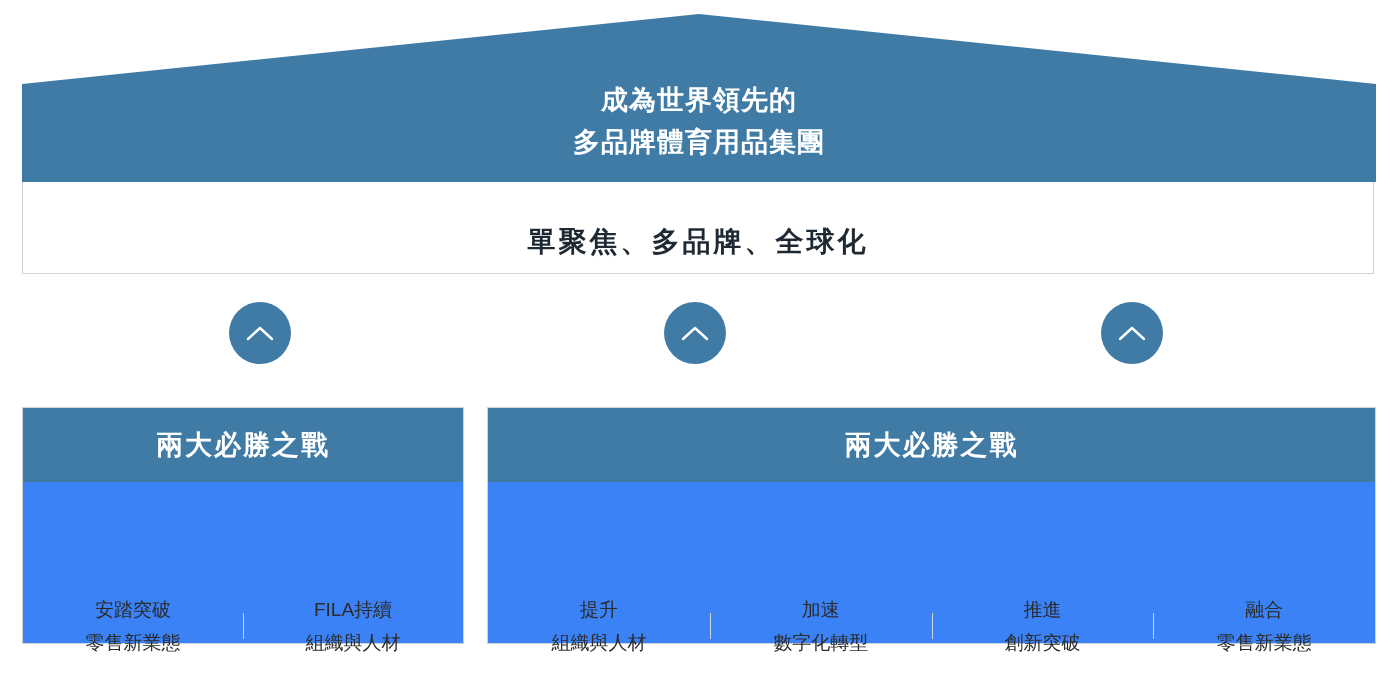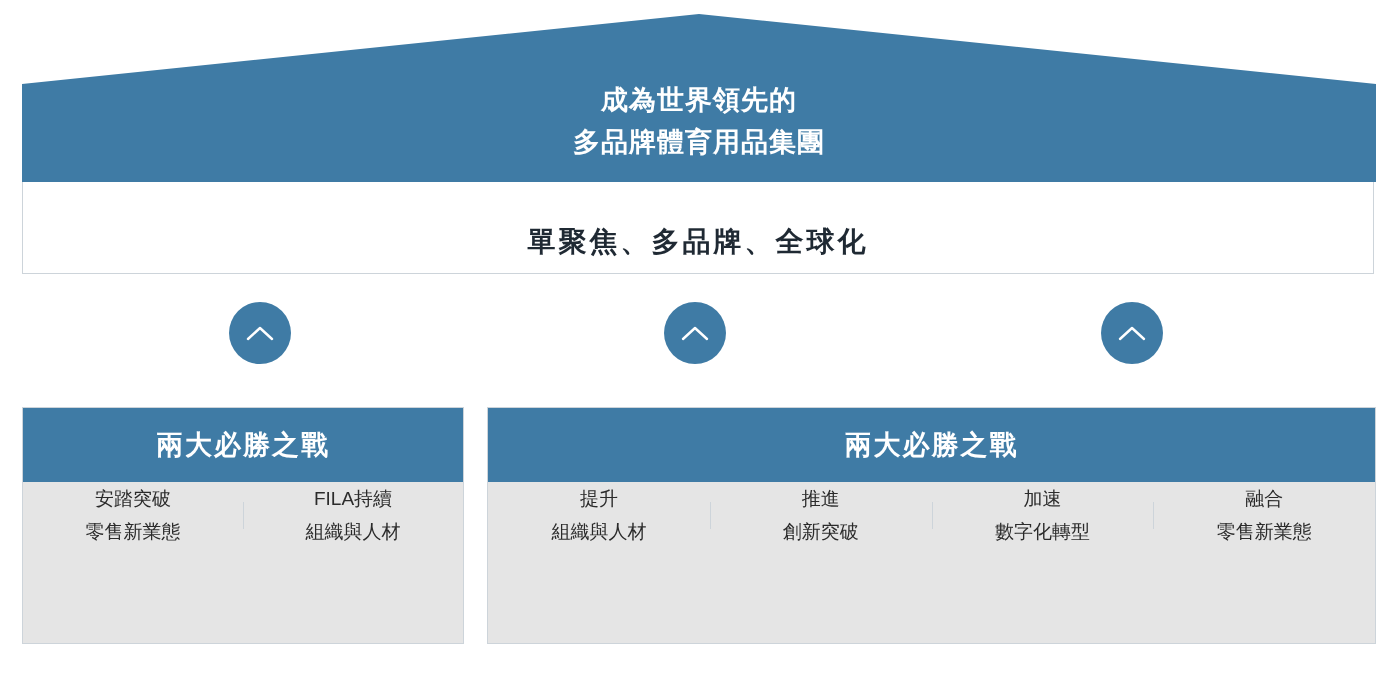--- a/index.html
+++ b/index.html
@@ -105,40 +105,41 @@
     top: 407px;
     left: 0;
     width: 1398px;
     height: 240px;
   }
   .panel {
     position: absolute;
     top: 0;
     border: 1px solid #cdd4da;
     box-sizing: border-box;
-    background: #e5e5e5;
+    background: #3b82f6;
   }
   .panel-left  { left: 22px;  width: 442px; height: 237px; }
   .panel-right { left: 487px; width: 889px; height: 237px; }
 
   .panel-header {
     background: #3f7ba5;
     color: #ffffff;
     height: 74px;
     display: flex;
     align-items: center;
     justify-content: center;
     font-size: 27px;
     font-weight: bold;
     letter-spacing: 2px;
   }
   .panel-body {
     height: 161px;
     display: flex;
-    align-items: flex-start;
+    align-items: flex-end;
+    margin-top: 16px;
   }
   .cell {
     flex: 1 1 0;
     text-align: center;
     font-size: 19px;
     line-height: 1.75;
     color: #2b2b2b;
     white-space: pre-line;
     padding: 0 6px;
     box-sizing: border-box;
@@ -199,23 +200,23 @@
         <div class="cell">FILA持續
 組織與人材</div>
       </div>
     </div>
 
     <div class="panel panel-right">
       <div class="panel-header">兩大必勝之戰</div>
       <div class="panel-body">
         <div class="cell">提升
 組織與人材</div>
+        <div class="cell">加速
+數字化轉型</div>
         <div class="cell">推進
 創新突破</div>
-        <div class="cell">加速
-數字化轉型</div>
         <div class="cell">融合
 零售新業態</div>
       </div>
     </div>
 
   </div>
 </div>
 
 </body></html>

